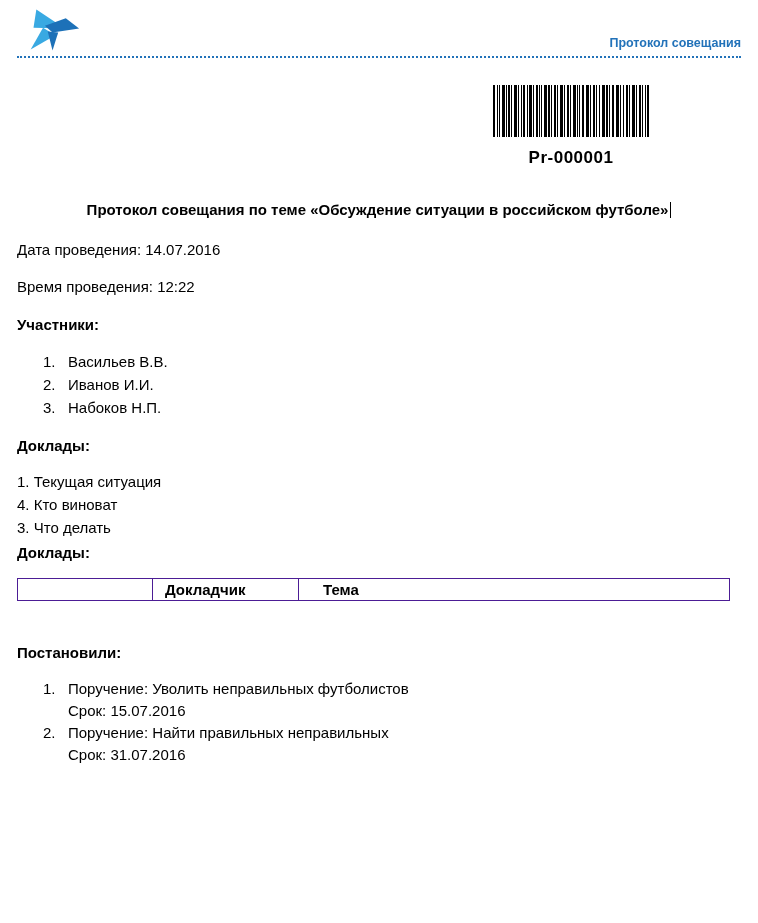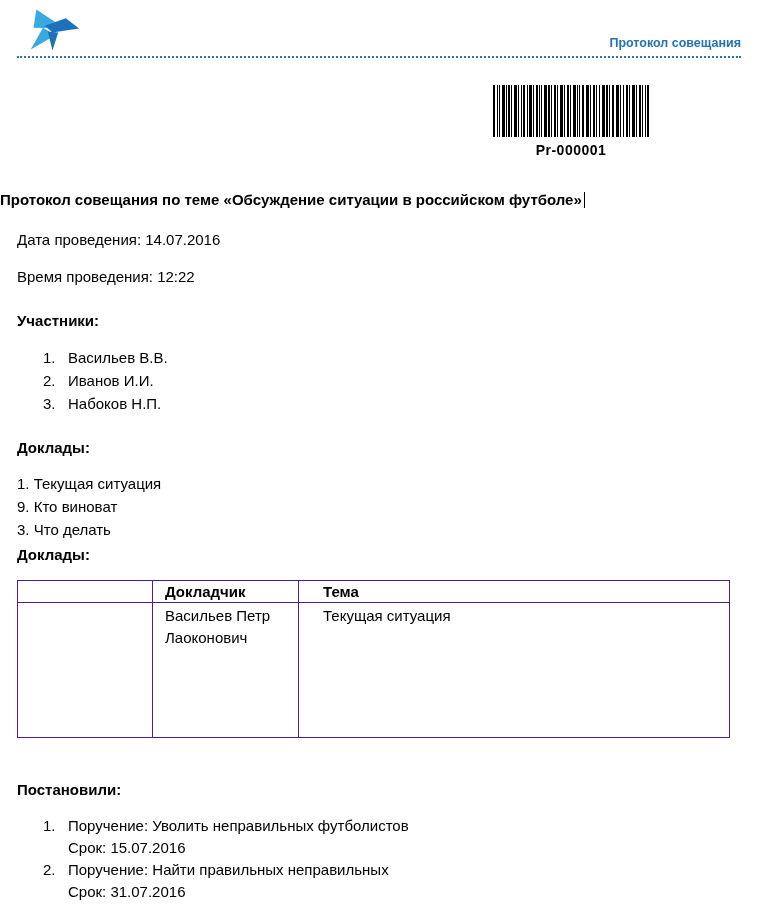--- a/index.html
+++ b/index.html
@@ -20,29 +20,29 @@
     margin: 0 17px;
     border-bottom: 2px dotted #2272b9;
   }
   .hdr .logo { position: absolute; left: 7px; top: 8px; }
   .hdr .hdr-title {
     position: absolute; right: 0; bottom: 6px;
     color: #2272b9; font-weight: bold; font-size: 12.5px;
   }
   
   .barcode-wrap { margin: 27px 0 0 493px; width: 156px; text-align: center; }
-  .barcode-label { margin-top: 2px; font-size: 14px; font-weight: 600; letter-spacing: 0.5px; }
+  .barcode-label { margin-top: 8px; font-size: 17px; font-weight: 600; letter-spacing: 0.5px; }
   
-  .doc-title { margin-top: 33px; font-weight: bold; font-size: 15px; line-height: 18px; }
+  .doc-title { margin-top: 33px; text-align: center; font-weight: bold; font-size: 15px; line-height: 18px; }
   .caret { display: inline-block; width: 1px; height: 16px; background: #000; vertical-align: -3px; margin-left: 2px; }
   
   .content { padding: 0 17px; }
   p.meta { margin-top: 21px; line-height: 20px; }
   p.meta + p.meta { margin-top: 17px; }
-  .sec-h { margin-top: 24px; line-height: 20px; font-weight: bold; }
+  .sec-h { margin-top: 18px; line-height: 20px; font-weight: bold; }
   ol.num-list { list-style: none; margin-top: 17px; }
   ol.num-list li { position: relative; padding-left: 51px; line-height: 20px; margin-bottom: 3px; }
   ol.num-list li .num { position: absolute; left: 26px; }
   .agenda p { line-height: 20px; margin-bottom: 3px; }
   .agenda p:first-child { margin-top: 16px; }
   .h-reports { margin-top: 5px; }
   
   table.reports {
     margin-top: 15px; width: 712px;
     border-collapse: collapse; table-layout: fixed;
@@ -150,36 +150,31 @@
       </li>
       <li>
         <span class="num">3.</span>
         <span>Набоков Н.П.</span>
       </li>
     </ol>
 
     <div class="sec-h">Доклады:</div>
     <div class="agenda">
       <p>1. Текущая ситуация</p>
-      <p>9. Кто виноват</p>
+      <p>4. Кто виноват</p>
       <p>3. Что делать</p>
     </div>
 
     <div class="sec-h h-reports">Доклады:</div>
     <table class="reports">
       <tbody>
           <tr class="thead">
         <td class="c1"></td>
         <td class="c2">Докладчик</td>
         <td class="c3">Тема</td>
-      </tr>
-      <tr class="tbody">
-        <td class="c1"></td>
-        <td class="c2">Васильев Петр Лаоконович</td>
-        <td class="c3">Текущая ситуация</td>
       </tr>
     </tbody>
       </table>
 
     <div class="sec-h h-resolutions">Постановили:</div>
     <ol class="res-list">
       <li>
         <span class="num">1.</span>
         <div class="rline">Поручение: Уволить неправильных футболистов</div>
         <div class="rline">Срок: 15.07.2016</div>

